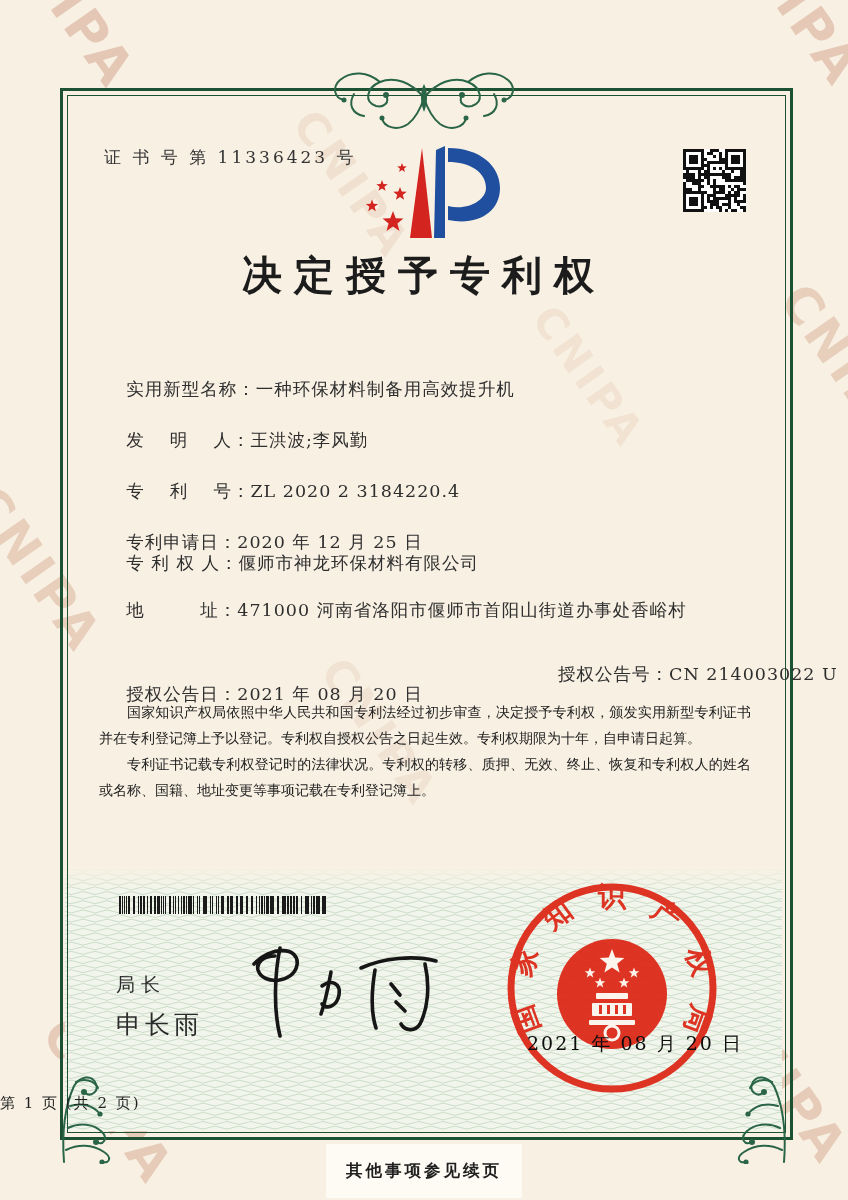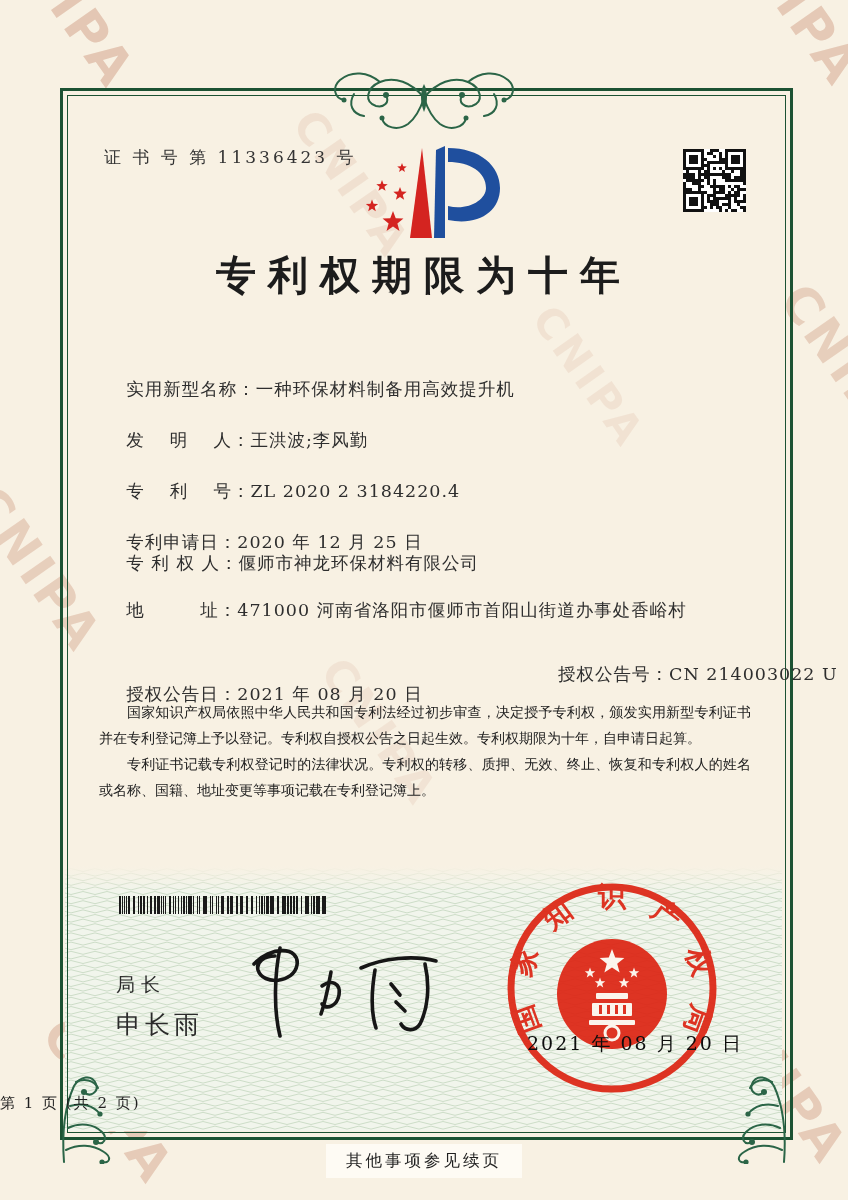--- a/index.html
+++ b/index.html
@@ -60,22 +60,22 @@
   }
   .director-title{position:absolute;left:116px;top:972px;font-size:19px;letter-spacing:6px;}
   .director-name{position:absolute;left:116px;top:1008px;font-size:25px;letter-spacing:4px;}
   .signature{position:absolute;left:228px;top:938px;width:230px;height:105px;z-index:3;}
   .page-no{
     position:absolute;left:0;top:1094px;width:848px;
     font-size:15px;letter-spacing:2px;color:#1f1f1f;
   }
   .cont-note-wrap{position:absolute;left:0;top:1144px;width:848px;text-align:center;z-index:3;}
   .cont-note{
-    display:inline-block;background:#fefbf4;padding:6px 20px;font-size:16.5px;
-    letter-spacing:3px;color:#1f1f1f;
+    display:inline-block;background:#fefbf4;padding:16px 20px;font-size:16.5px;
+    letter-spacing:3px;color:#1f1f1f;font-weight:bold;
   }
   .ornament-top{position:absolute;left:324px;top:54px;width:200px;height:82px;z-index:2;}
   .corner-orn{position:absolute;width:78px;height:92px;z-index:2;}
   .corner-left{left:54px;top:1072px;}
   .corner-right{left:716px;top:1072px;transform:scaleX(-1);}
 </style>
 </head>
 <body>
 
 <div class="wm" style="left:-30px;top:-28px;font-size:52px;opacity:.42;">CNIPA</div>
@@ -479,21 +479,21 @@
       <rect x="4" y="20" width="1" height="1" fill="#111"></rect>
       <rect x="5" y="20" width="1" height="1" fill="#111"></rect>
       <rect x="6" y="20" width="1" height="1" fill="#111"></rect>
       <rect x="12" y="20" width="1" height="1" fill="#111"></rect>
       <rect x="14" y="20" width="1" height="1" fill="#111"></rect>
       <rect x="16" y="20" width="1" height="1" fill="#111"></rect>
       <rect x="17" y="20" width="1" height="1" fill="#111"></rect>
       <rect x="20" y="20" width="1" height="1" fill="#111"></rect>
     </svg>
 
-  <div class="title">专利权期限为十年</div>
+  <div class="title">决定授予专利权</div>
 
   <div class="field-row" style="top:408px;">
     <span class="flabel">发　 明 　人：</span><span class="fvalue">王洪波;李风勤</span>
   </div>
   <div class="field-row" style="top:357px;">
     <span class="flabel">实用新型名称：</span><span class="fvalue">一种环保材料制备用高效提升机</span>
   </div>
   <div class="field-row" style="top:459px;">
     <span class="flabel">专　 利 　号：</span><span class="fvalue">ZL 2020 2 3184220.4</span>
   </div>

